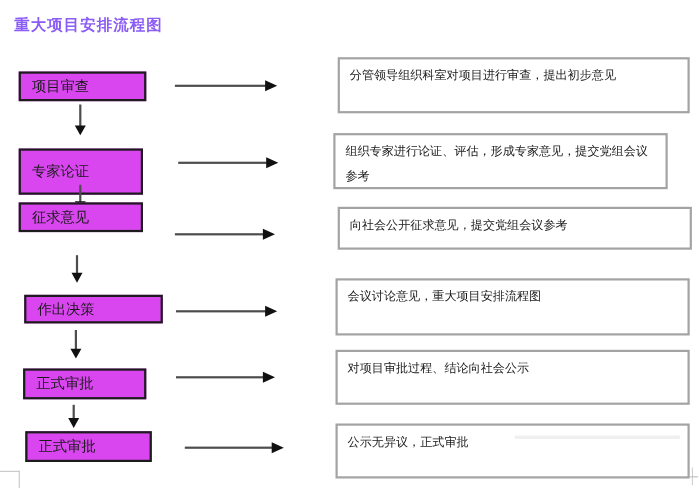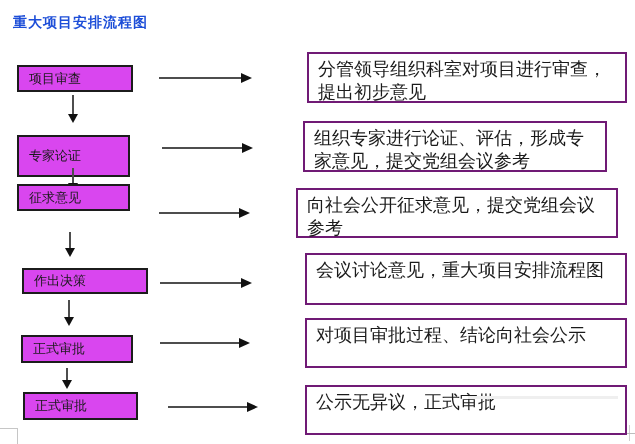--- a/index.html
+++ b/index.html
@@ -2,31 +2,31 @@
 <html><head>
 <meta charset="utf-8">
 <style>
   html,body{margin:0;padding:0;background:#ffffff;}
   .stage{
     position:relative;width:635px;height:444px;background:#ffffff;overflow:hidden;
     font-family:"Liberation Serif","DejaVu Serif",serif;color:#1a1a1a;
   }
   .title{
     position:absolute;left:13px;top:14px;font-size:14px;font-weight:bold;
-    letter-spacing:1px;color:#1d4ed8;white-space:nowrap;
+    letter-spacing:1px;color:#8b5cf6;white-space:nowrap;
   }
   .lbox{
     position:absolute;border:2px solid #1c1c1c;background:#d946ef;
     display:flex;align-items:center;box-sizing:border-box;
   }
   .lbox span{padding-left:10px;font-size:13px;white-space:nowrap;}
   .rbox{
-    position:absolute;border:2px solid #701a75;background:#ffffff;
+    position:absolute;border:2px solid #a3a3a3;background:#ffffff;
     box-sizing:border-box;padding:4px 9px 0 9px;
-    font-size:18px;line-height:23px;text-align:left;
+    font-size:11px;line-height:23px;text-align:left;
   }
   .harrow{position:absolute;height:12px;}
   .harrow .shaft{position:absolute;left:0;right:8px;top:5px;height:2px;background:#4d4d4d;}
   .harrow .head{
     position:absolute;right:0;top:1px;width:0;height:0;
     border-top:5px solid transparent;border-bottom:5px solid transparent;
     border-left:11px solid #111111;
   }
   .varrow{position:absolute;width:12px;}
   .varrow .shaft{position:absolute;left:5px;top:0;bottom:7px;width:2px;background:#4d4d4d;}
@@ -80,21 +80,21 @@
     <div class="head"></div>
   </div>
 
   <div class="lbox" style="left:17px;top:184px;width:113px;height:27px">
     <span>征求意见</span>
   </div>
   <div class="harrow" style="left:159px;top:207px;width:91px">
     <div class="shaft"></div>
     <div class="head"></div>
   </div>
-  <div class="rbox" style="left:296px;top:188px;width:322px;height:50px">
+  <div class="rbox" style="left:307px;top:188px;width:322px;height:39px">
     <span>向社会公开征求意见，提交党组会议参考</span>
   </div>
   <div class="varrow" style="left:64px;top:232px;height:25px">
     <div class="shaft"></div>
     <div class="head"></div>
   </div>
 
   <div class="lbox" style="left:22px;top:268px;width:126px;height:26px">
     <span>作出决策</span>
   </div>

